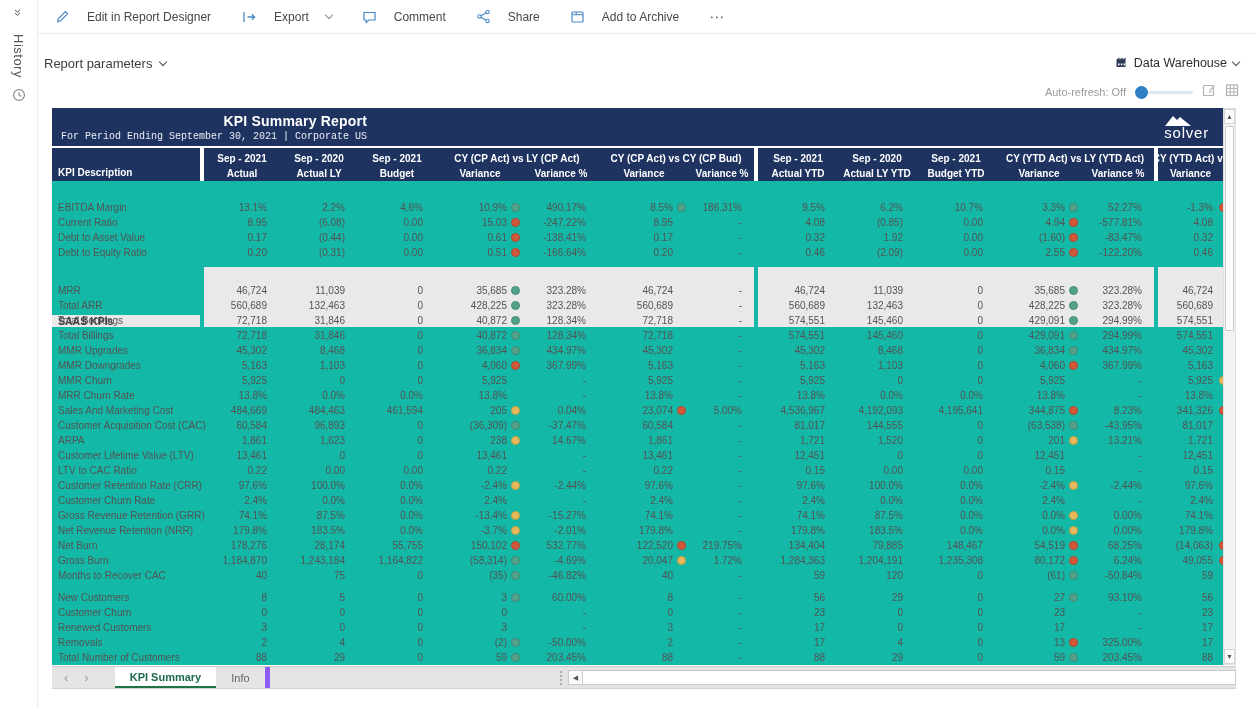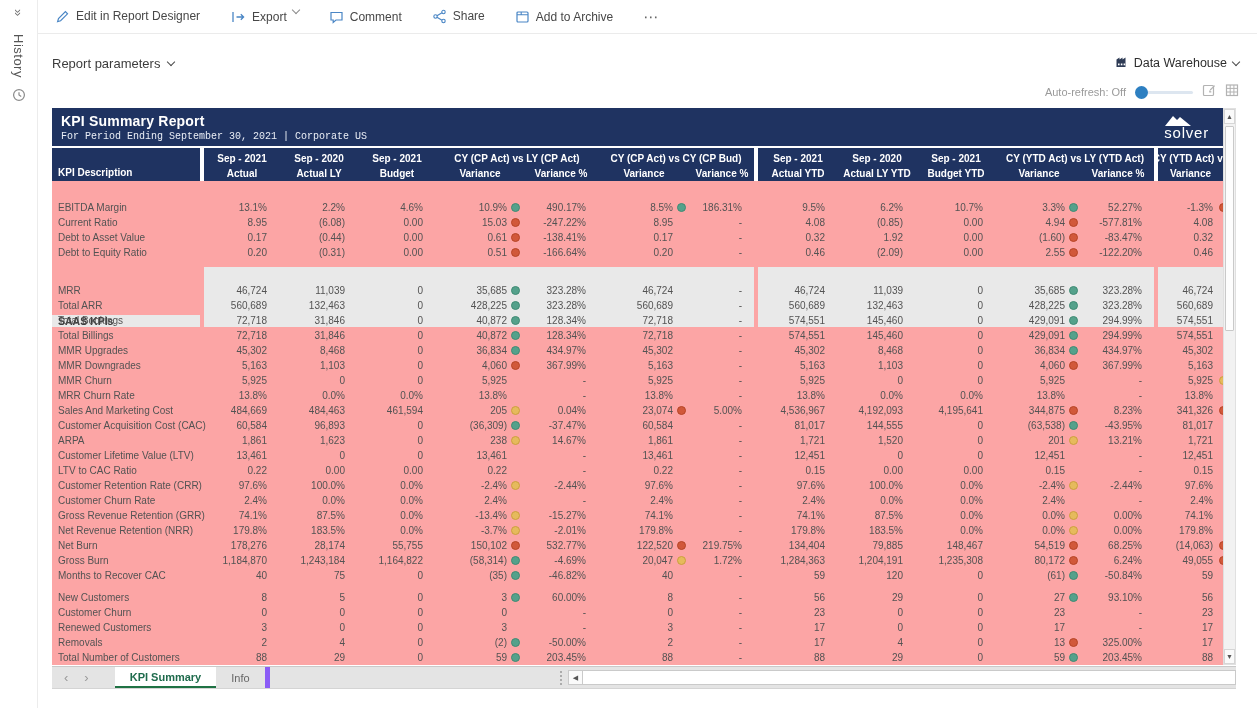--- a/index.html
+++ b/index.html
@@ -9,44 +9,44 @@
   
   .rail { position:absolute; left:0; top:0; bottom:0; width:38px; background:#fff;
     border-right:1px solid #ececec; display:flex; flex-direction:column; align-items:center; }
   .rail .collapse { writing-mode:vertical-rl; font-size:13px; color:#6d6d6d; margin-top:9px; cursor:pointer; }
   .rail .hist { writing-mode:vertical-rl; font-size:13px; color:#555; margin-top:18px; letter-spacing:.5px; cursor:pointer; }
   .rail .clock { margin-top:10px; cursor:pointer; }
 
   
   .topbar { position:absolute; left:38px; right:0; top:0; height:34px; background:#fff;
     border-bottom:1px solid #ebebeb; display:flex; align-items:center; padding-left:17px; gap:30px; }
-  .tbtn { display:flex; align-items:flex-start; gap:6px; font-size:12px; color:#474747; cursor:pointer; white-space:nowrap; }
+  .tbtn { display:flex; align-items:center; gap:17px; font-size:12px; color:#474747; cursor:pointer; white-space:nowrap; }
   .tbtn svg { display:block; }
   .chev { width:6px; height:6px; border-right:1.4px solid #8a8a8a; border-bottom:1.4px solid #8a8a8a;
     transform:rotate(45deg); display:inline-block; margin-top:-3px; }
   .chev.dark { border-color:#4a4a4a; }
   .more { font-size:15px; color:#666; letter-spacing:1px; cursor:pointer; }
 
   
-  .paramrow { position:absolute; left:52px; top:52px; right:18px; height:22px;
+  .paramrow { position:absolute; left:44px; top:52px; right:18px; height:22px;
     display:flex; align-items:center; justify-content:space-between; }
   .rparams { display:flex; align-items:center; gap:8px; font-size:13px; color:#3c3c3c; cursor:pointer; }
   .dwh { display:flex; align-items:center; gap:6px; font-size:12.5px; color:#2e2e2e; cursor:pointer; }
   .refreshrow { position:absolute; right:18px; top:83px; height:18px; display:flex; align-items:center; gap:9px; }
   .ar-label { font-size:11px; color:#9a9a9a; }
   .slider { position:relative; width:58px; height:13px; cursor:pointer; }
   .slider .track { position:absolute; left:4px; right:0; top:5px; height:3px; background:#dde6f0; border-radius:2px; }
   .slider .knob { position:absolute; left:0; top:0; width:13px; height:13px; border-radius:50%; background:#2d7fc1; }
   .ricon { cursor:pointer; display:block; }
 
   
   :root { --cols: 148px 4px 76px 78px 78px 88px 74px 92px 64px 4px 80px 78px 80px 86px 72px 4px 1fr;
     --navy:#1f3361; }
   .report { position:absolute; left:52px; top:108px; width:1184px; height:557px; }
-  .report-inner { position:absolute; left:0; top:0; right:13px; bottom:0; overflow:hidden; background:#fca5a5; }
+  .report-inner { position:absolute; left:0; top:0; right:13px; bottom:0; overflow:hidden; background:#14b8a6;text-align:right; }
 
   .titlebar { height:38px; background:var(--navy); color:#fff; display:flex; align-items:center; padding:0 10px 0 9px; }
   .titletext .t1 { font-size:14px; font-weight:bold; letter-spacing:.2px; }
   .titletext .t2 { font-size:10px; margin-top:2px; color:#e9edf5;font-family:Liberation Mono, monospace; }
   .logo { margin-left:auto; display:flex; flex-direction:column; align-items:center; line-height:1; padding-right:4px; }
   .logo .word { font-size:15px; color:#fff; letter-spacing:.8px; margin-top:-1px;margin-left:17px; }
   .titlegap { height:2px; background:#fff; }
 
   .thead { display:grid; grid-template-columns:var(--cols); grid-template-rows:16px 15px;
     background:var(--navy); padding-top:2px; height:33px; }

